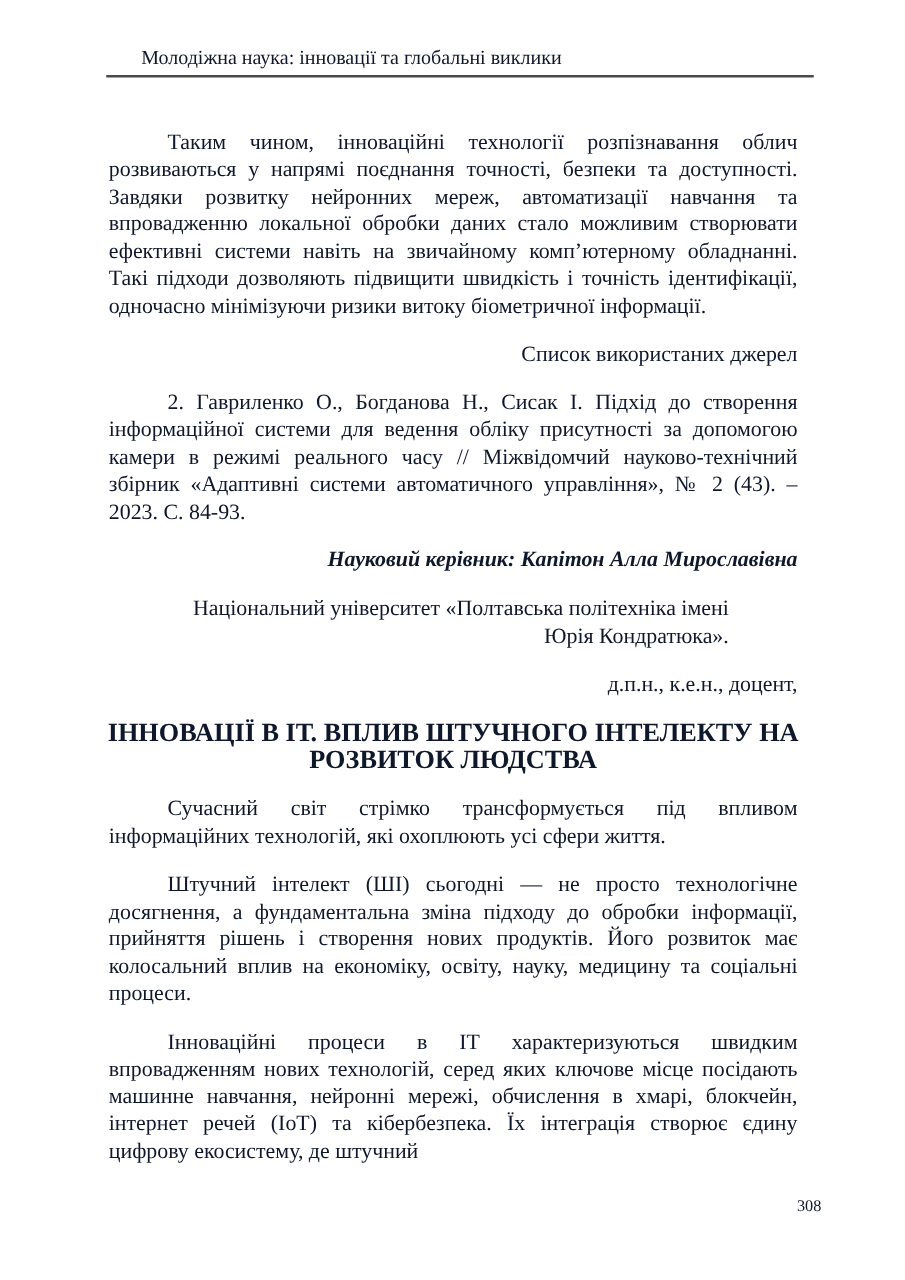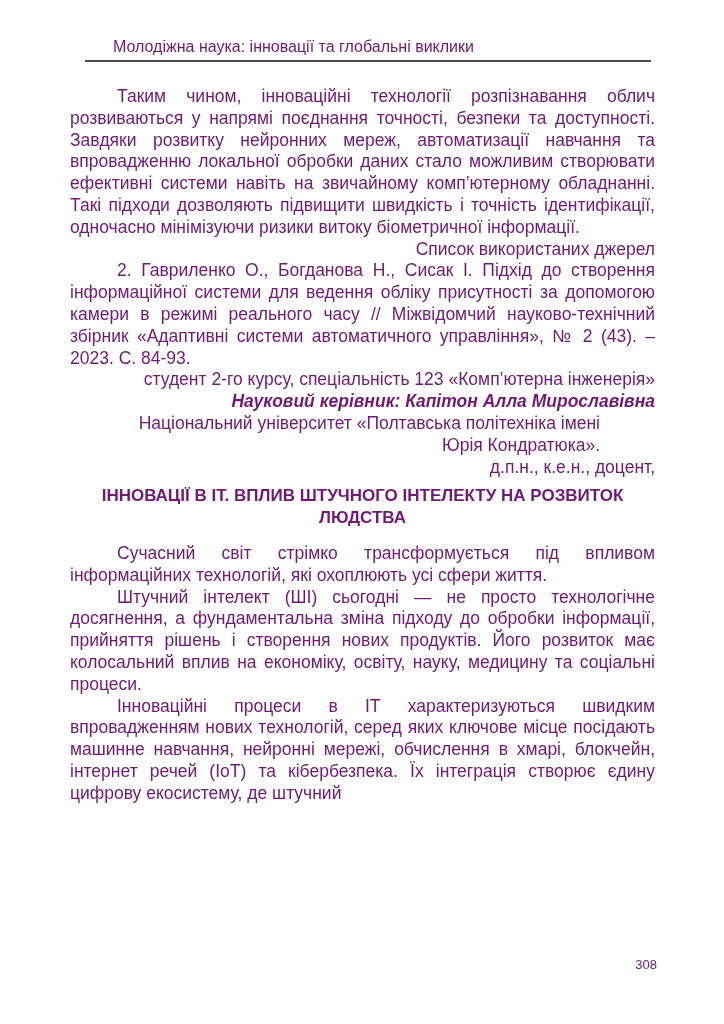--- a/index.html
+++ b/index.html
@@ -1,22 +1,22 @@
 <!DOCTYPE html>
 <html lang="uk"><head>
 <meta charset="utf-8">
 <style>
   html, body { margin: 0; padding: 0; background: #ffffff; }
   .page {
     position: relative;
     width: 724px;
     height: 1024px;
     background: #ffffff;
-    color: #701a75;
-    font-family: Liberation Sans, sans-serif;
+    color: #0f172a;
+    font-family: Liberation Serif, serif;
     overflow: hidden;
   }
   .header {
     position: absolute;
     left: 85px;
     top: 38px;
     width: 566px;
     border-bottom: 2px solid #4a4a4a;
     padding-bottom: 4px;
   }
@@ -29,31 +29,31 @@
   .content {
     position: absolute;
     left: 70px;
     top: 86px;
     width: 585px;
     font-size: 17.5px;
     line-height: 21.8px;
     text-align: justify;
     hyphens: none;
   }
-  .content p { margin: 0; }
+  .content p { margin: 17px; }
   .indent { text-indent: 47px; }
   .center { text-align: right; text-indent: 0; }
   .bi { font-weight: bold; font-style: italic; }
   .udc { margin-top: 21.8px !important; text-align: left; }
   .affiliation { padding: 0 55px; }
   .article-title {
     margin: 7px 0 14px 0 !important;
     text-align: center;
     font-weight: bold;
-    font-size: 17px;
+    font-size: 21px;
     line-height: 21.8px;
   }
   .page-number {
     position: absolute;
     top: 957px;
     right: 67px;
     font-size: 13px;
   }
 </style>
 </head>
@@ -69,21 +69,20 @@
 
     <p class="indent">Таким чином, інноваційні технології розпізнавання облич розвиваються у напрямі поєднання точності, безпеки та доступності. Завдяки розвитку нейронних мереж, автоматизації навчання та впровадженню локальної обробки даних стало можливим створювати ефективні системи навіть на звичайному комп’ютерному обладнанні. Такі підходи дозволяють підвищити швидкість і точність ідентифікації, одночасно мінімізуючи ризики витоку біометричної інформації.</p>
 
     <p class="center">Список використаних джерел</p>
 
 
     <p class="indent">2. Гавриленко О., Богданова Н., Сисак І. Підхід до створення інформаційної системи для ведення обліку присутності за допомогою камери в режимі реального часу // Міжвідомчий науково-технічний збірник «Адаптивні системи автоматичного управління», № 2 (43). – 2023. С. 84-93.</p>
 
 
 
-    <p class="center">студент 2-го курсу, спеціальність 123 «Комп’ютерна інженерія»</p>
 
     <p class="center bi">Науковий керівник: Капітон Алла Мирославівна</p>
 
     <p class="center affiliation">Національний університет «Полтавська політехніка імені Юрія Кондратюка».</p>
 
     <p class="center">д.п.н., к.е.н., доцент,</p>
 
     <h1 class="article-title">ІННОВАЦІЇ В ІТ. ВПЛИВ ШТУЧНОГО ІНТЕЛЕКТУ НА РОЗВИТОК ЛЮДСТВА</h1>
 
     <p class="indent">Сучасний світ стрімко трансформується під впливом інформаційних технологій, які охоплюють усі сфери життя.</p>

